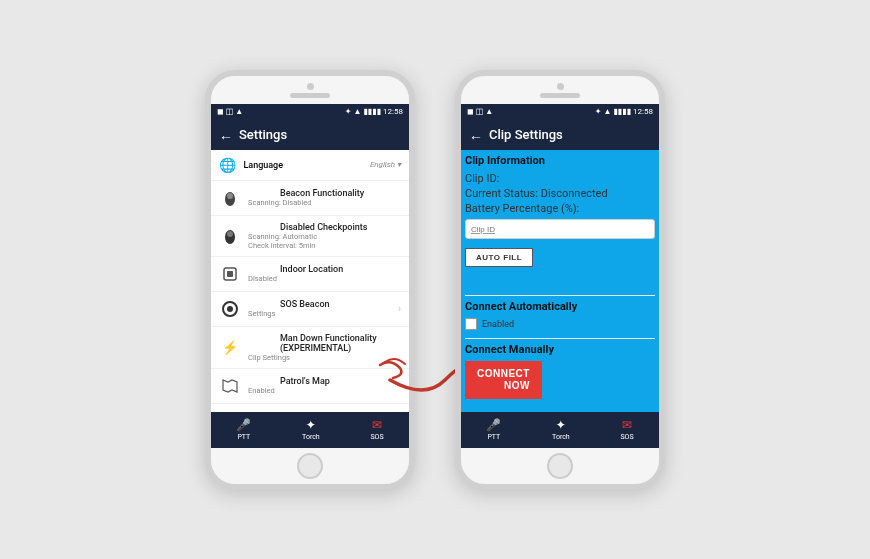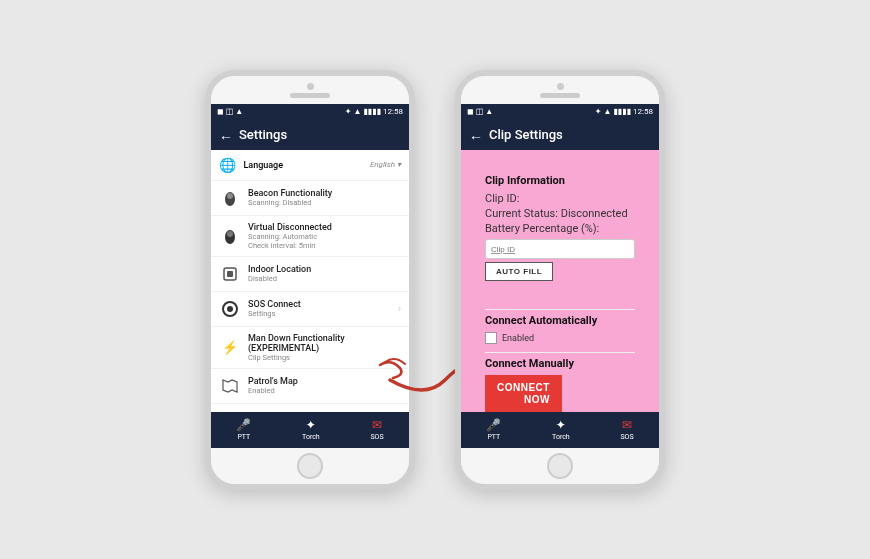--- a/index.html
+++ b/index.html
@@ -122,21 +122,21 @@
     .settings-item .item-icon {
       width: 22px;
       height: 22px;
       display: flex;
       align-items: center;
       justify-content: center;
       margin-right: 7px;
       flex-shrink: 0;
     }
     .settings-item .item-text { flex: 1; }
-    .settings-item .item-title { font-size: 9px; font-weight: 500; color: #222; }
+    .settings-item .item-title { font-size: 9px; font-weight: 500; color: #222; margin-left: 32px; }
     .settings-item .item-subtitle { font-size: 7.5px; color: #888; }
     .settings-item .chevron { font-size: 10px; color: #ccc; }
     
     .language-item {
       display: flex;
       align-items: center;
       padding: 7px 8px;
       border-bottom: 1px solid #f0f0f0;
     }
     .language-item .globe { font-size: 14px; margin-right: 7px; color: #555; }
@@ -157,36 +157,37 @@
       align-items: center;
       color: #fff;
       font-size: 7px;
       gap: 1px;
     }
     .nav-item .nav-icon { font-size: 12px; }
     .nav-item.sos .nav-icon { color: #e53935; }
     
     .clip-content {
       flex: 1;
-      padding: 24px;
+      padding: 4px;
       overflow: hidden;
-      background: #f9a8d4;
+      background: #0ea5e9;
     }
     .section-title {
       font-size: 11px;
       font-weight: 700;
       color: #111;
       margin-bottom: 5px;
     }
     .info-label { font-size: 11px; color: #333; margin-bottom: 2px; }
     .input-field {
       border: 1px solid #ccc;
       border-radius: 3px;
       height: 20px;
       width: 100%;
+      margin-bottom: 6px;
       padding: 0 5px;
       font-size: 8px;
       color: #999;
       background: #fff;
       text-decoration: underline;
     }
     .auto-fill-btn {
       background: #fff;
       border: 1.5px solid #555;
       color: #333;
@@ -293,21 +294,21 @@
         </div>
 
         <div class="settings-item">
           <div class="item-icon">
             <svg width="14" height="18" viewBox="0 0 14 18">
                 <ellipse cx="7" cy="10" rx="5" ry="7" fill="#333"></ellipse>
                 <ellipse cx="7" cy="7" rx="3" ry="3" fill="#777"></ellipse>
               </svg>
           </div>
           <div class="item-text">
-            <div class="item-title">Virtual Disconnected</div>
+            <div class="item-title">Disabled Checkpoints</div>
             <div class="item-subtitle">Scanning: Automatic</div>
             <div class="item-subtitle">Check interval: 5min</div>
           </div>
         </div>
 
         <div class="settings-item">
           <div class="item-icon">
             <svg width="16" height="16" viewBox="0 0 16 16">
                 <rect x="2" y="2" width="12" height="12" rx="2" fill="none" stroke="#555" stroke-width="1.5"></rect>
                 <rect x="5" y="5" width="6" height="6" rx="1" fill="#555"></rect>
@@ -320,21 +321,21 @@
         </div>
 
         <div class="settings-item">
           <div class="item-icon">
             <svg width="16" height="16" viewBox="0 0 16 16">
                 <circle cx="8" cy="8" r="7" fill="none" stroke="#333" stroke-width="2"></circle>
                 <circle cx="8" cy="8" r="3" fill="#333"></circle>
               </svg>
           </div>
           <div class="item-text">
-            <div class="item-title">SOS Connect</div>
+            <div class="item-title">SOS Beacon</div>
             <div class="item-subtitle">Settings</div>
           </div>
           <span class="chevron">›</span>
         </div>
 
         <div class="settings-item" style="background:#fff;">
           <div class="item-icon">
             <svg width="16" height="16" viewBox="0 0 16 16">
                 <text x="0" y="13" font-size="13" fill="#333">⚡</text>
               </svg>

